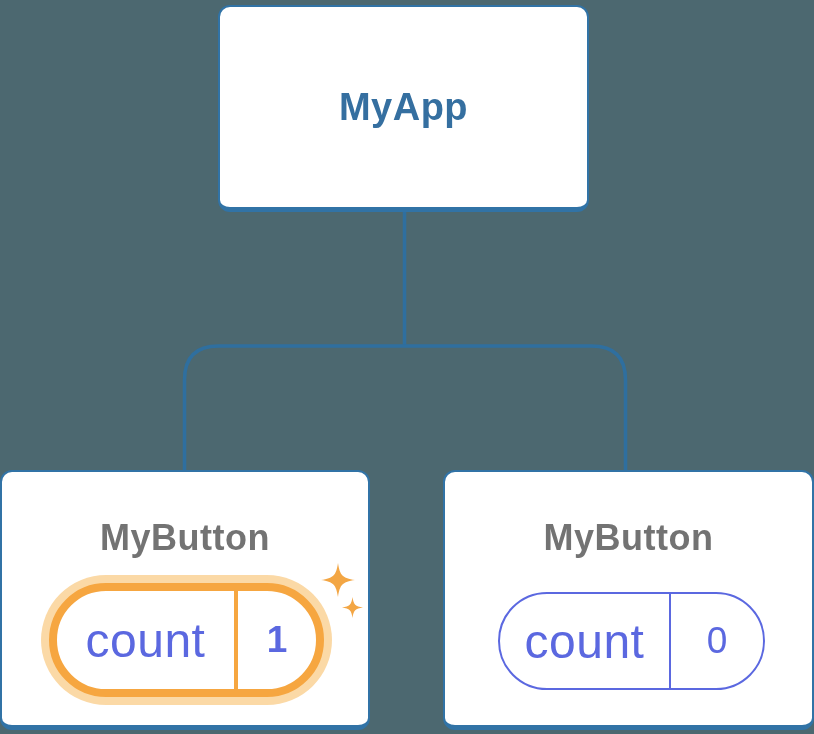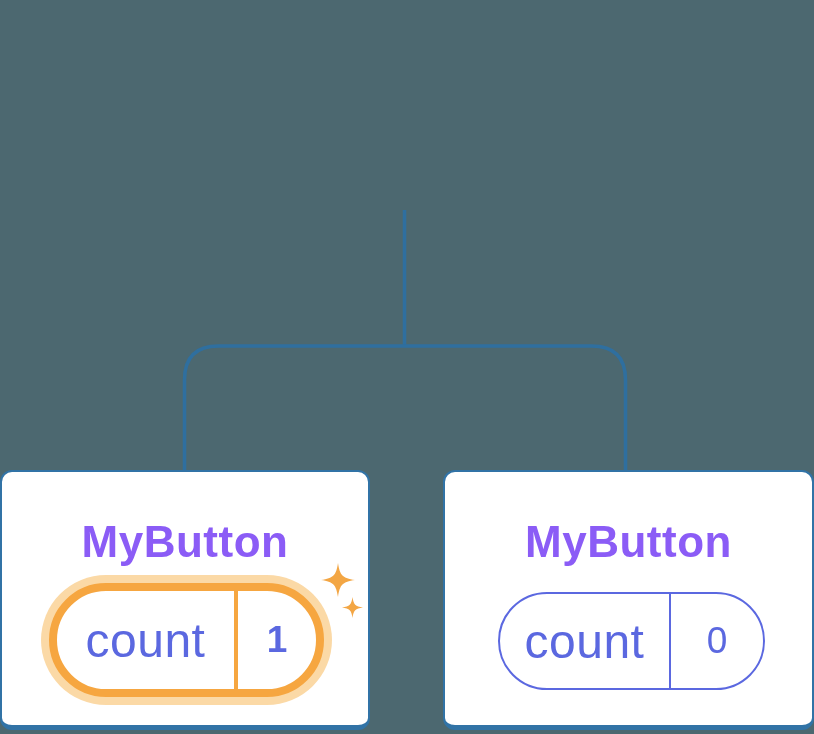--- a/index.html
+++ b/index.html
@@ -47,22 +47,22 @@
     color: #356FA0;
     font-size: 38px;
     font-weight: 600;
     letter-spacing: 0.5px;
   }
   .child-title {
     position: absolute;
     left: 0; top: 45px;
     width: 100%;
     text-align: center;
-    color: #8b5cf6;
-    font-size: 44px;
+    color: #737373;
+    font-size: 36px;
     font-weight: 600;
     letter-spacing: 0.5px;
   }
   .pill {
     position: absolute;
     background: #ffffff;
     border-radius: 999px;
     box-sizing: border-box;
     display: flex;
     align-items: stretch;
@@ -121,20 +121,23 @@
 </head>
 <body>
 
 <div class="stage">
 
   <svg class="connectors" viewBox="0 0 814 734" xmlns="http://www.w3.org/2000/svg">
     <path d="M404.5 210 L404.5 346" fill="none" stroke="#2F6F9F" stroke-width="3.5"></path>
     <path d="M184.5 470 L184.5 380 Q184.5 346 218.5 346 L591.5 346 Q625.5 346 625.5 380 L625.5 470" fill="none" stroke="#2F6F9F" stroke-width="3.5"></path>
   </svg>
 
+  <div class="node node-root">
+    <span class="node-label">MyApp</span>
+  </div>
 
   <div class="node node-child-left">
     <div class="child-title">MyButton</div>
 
     <div class="pill pill-highlighted">
       <span class="pill-cell-name">count</span>
       <span class="pill-divider-orange"></span>
       <span class="pill-cell-value">1</span>
     </div>
 

